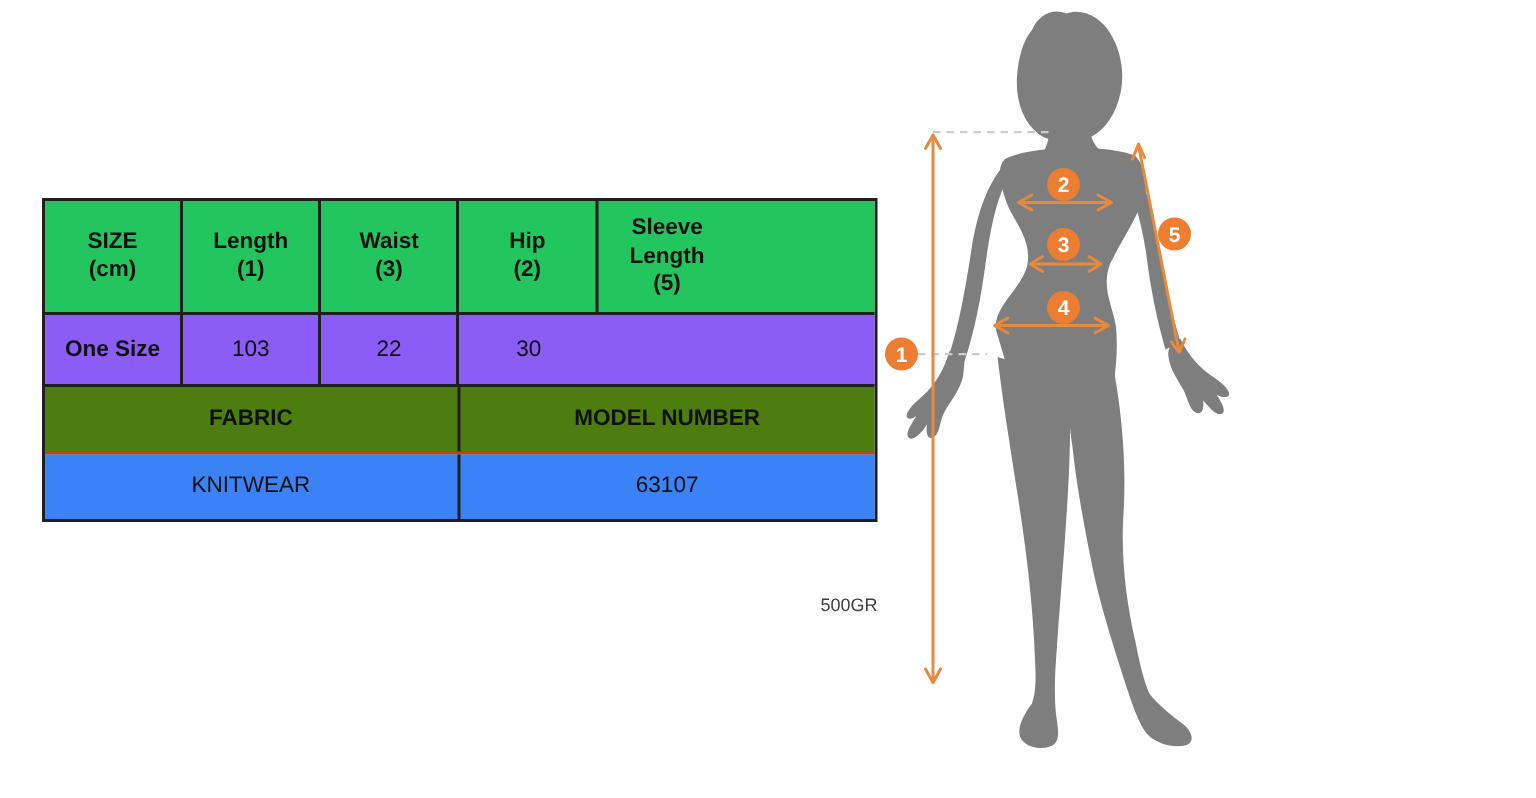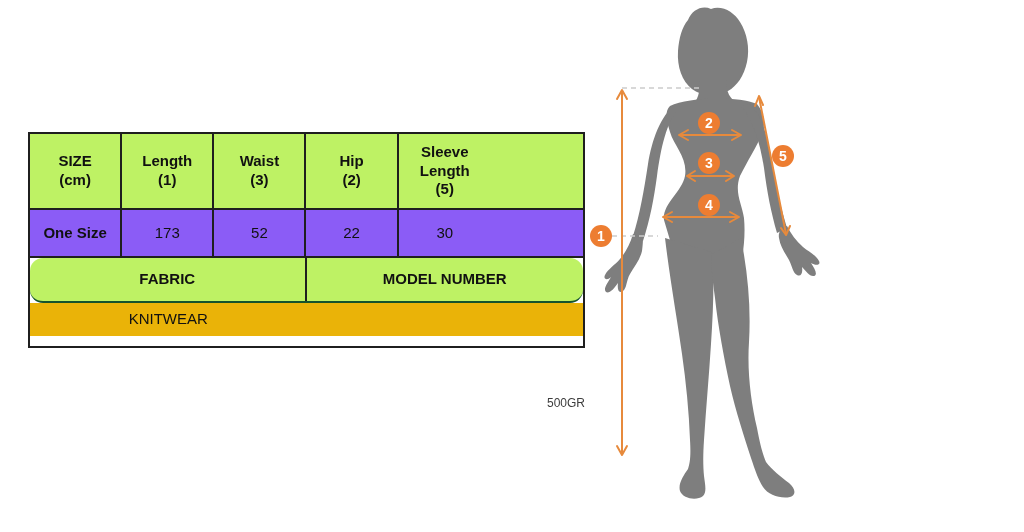--- a/index.html
+++ b/index.html
@@ -9,24 +9,24 @@
   }
   
   .size-table{
     position:absolute;left:28px;top:132px;width:557px;height:216px;
     border:2px solid #1f1f1f;box-sizing:border-box;
     display:flex;flex-direction:column;
   }
   .trow{display:grid;box-sizing:border-box;}
   .trow.cols6{grid-template-columns:repeat(6,1fr);}
   .trow.cols2{grid-template-columns:1fr 1fr;}
-  .trow.header{height:76px;background:#bef264;border-bottom:2px solid #1f1f1f;}
+  .trow.header{height:76px;background:#22c55e;border-bottom:2px solid #1f1f1f;}
   .trow.datarow{height:48px;background:#8b5cf6;border-bottom:2px solid #1f1f1f;}
-  .trow.fabricrow{height:45px;background:#bef264;border-bottom:2px solid #14532d;border-radius:13px;}
-  .trow.valuerow{height:33px;background:#eab308;}
+  .trow.fabricrow{height:45px;background:#4d7c0f;border-bottom:2px solid #c2410c;}
+  .trow.valuerow{height:43px;background:#3b82f6;}
   .tcell{
     display:flex;align-items:center;justify-content:center;text-align:center;
     box-sizing:border-box;border-right:2px solid #1f1f1f;
     font-size:15px;line-height:1.25;white-space:pre-line;
   }
   .tcell:last-child{border-right:none;}
   .tcell.bold{font-weight:bold;}
   .weight-note{
     position:absolute;left:28px;top:352px;width:557px;text-align:right;
     font-size:12px;color:#3d3d3d;margin-top:44px;
@@ -50,31 +50,31 @@
     <div class="tcell bold">Waist
 (3)</div>
     <div class="tcell bold">Hip
 (2)</div>
     <div class="tcell bold">Sleeve
 Length
 (5)</div>
   </div>
   <div class="trow cols6 datarow">
     <div class="tcell bold">One Size</div>
-    <div class="tcell">173</div>
-    <div class="tcell">52</div>
+    <div class="tcell">103</div>
     <div class="tcell">22</div>
     <div class="tcell">30</div>
   </div>
   <div class="trow cols2 fabricrow">
     <div class="tcell bold">FABRIC</div>
     <div class="tcell bold">MODEL NUMBER</div>
   </div>
   <div class="trow cols2 valuerow">
     <div class="tcell">KNITWEAR</div>
+    <div class="tcell">63107</div>
   </div>
 </div>
 
 <div class="weight-note">500GR</div>
 
 <svg class="figure-layer" width="1024" height="532" viewBox="0 0 1024 532">
 
   <g fill="#7E7E7E" stroke="none">
 
     <path d="M688 20 C692 10,702 5,711 9 C722 5,734 12,740 22 C747 33,750 48,747 62

